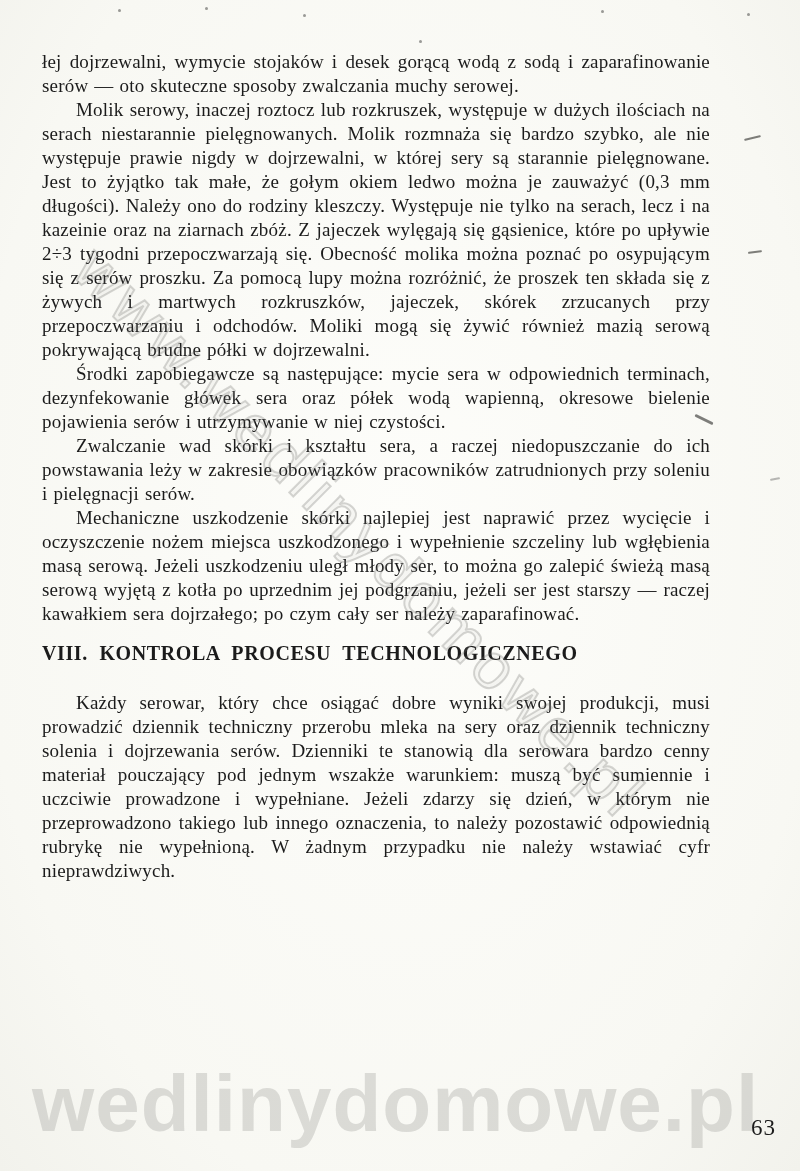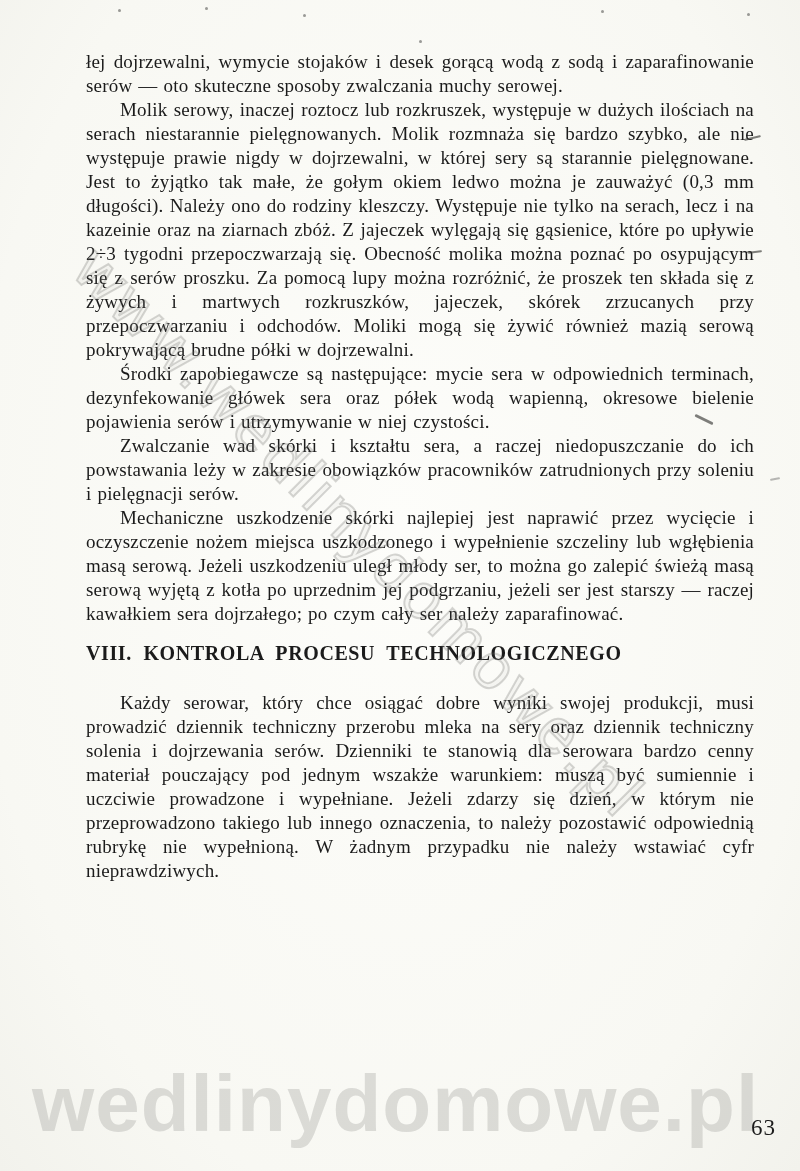--- a/index.html
+++ b/index.html
@@ -15,21 +15,20 @@
     background: #fbfbf7;
     background-image: radial-gradient(ellipse at 50% 45%, #fdfdfa 0%, #f8f8f3 75%, #f2f2ec 100%);
     font-family: "Liberation Serif", serif;
     color: #1b1b1b;
   }
   .text-block {
     position: absolute;
     left: 42px;
     top: 50px;
     width: 668px;
-    margin-left: 44px;
   }
   .text-block p {
     margin: 0;
     font-size: 19px;
     line-height: 24px;
     text-align: justify;
     text-indent: 34px;
     letter-spacing: 0.2px;
     word-spacing: 1px;
   }

